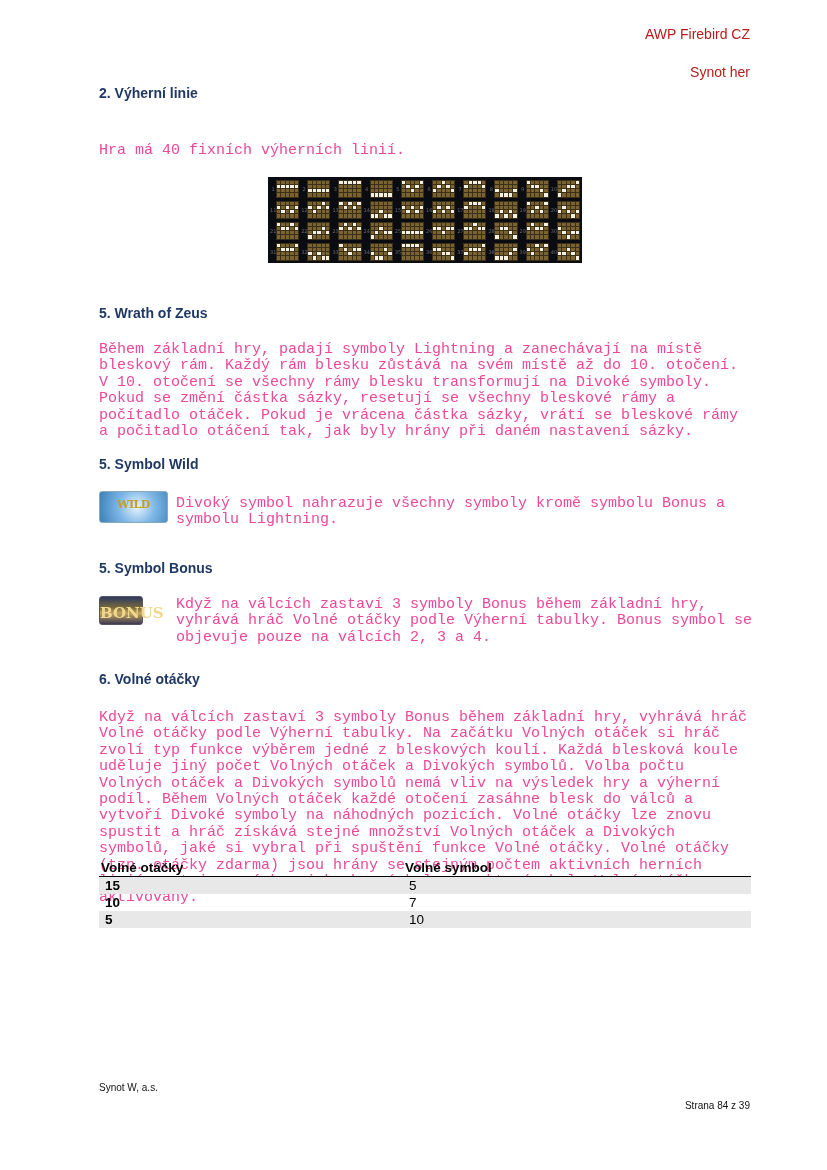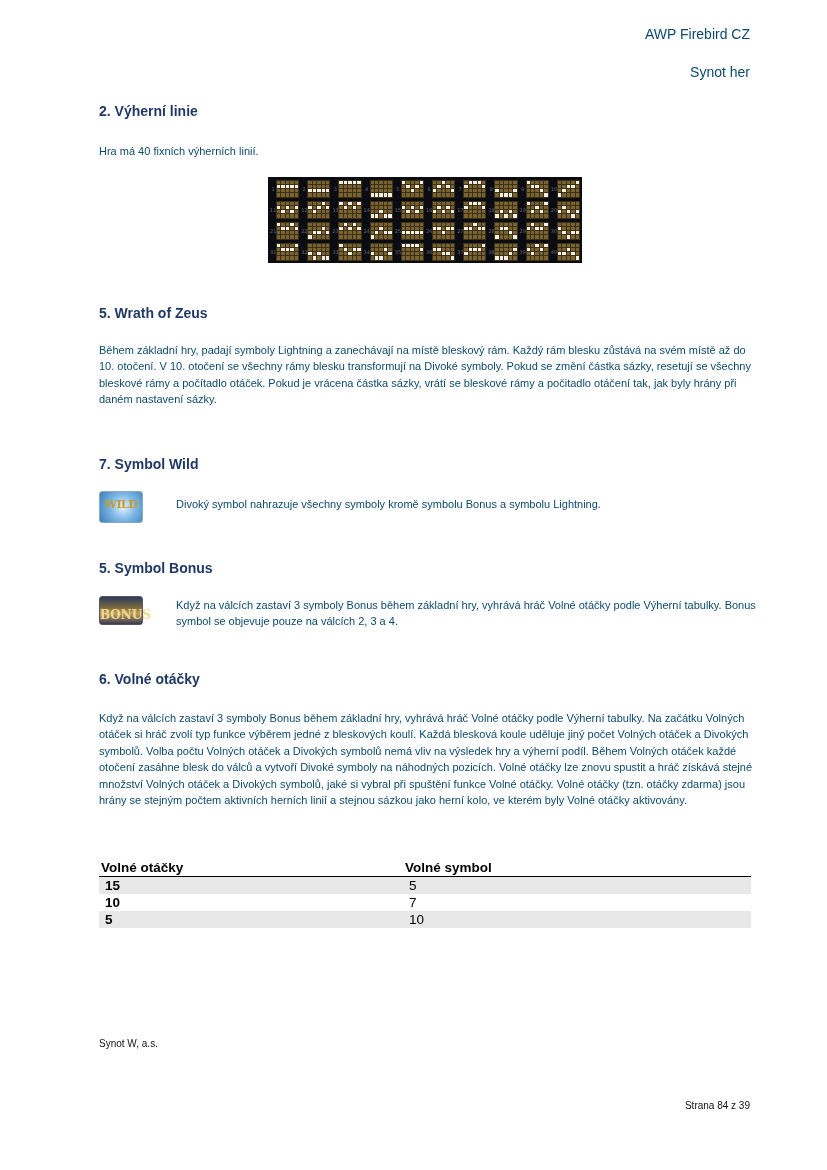--- a/index.html
+++ b/index.html
@@ -1,49 +1,49 @@
 <!DOCTYPE html>
 <html><head>
 <meta charset="utf-8">
 <style>
   html, body { margin: 0; padding: 0; background: #ffffff; }
   body { width: 827px; height: 1170px; position: relative; font-family: "Liberation Sans", sans-serif; color: #000; overflow: hidden; }
-  .hdr { position: absolute; right: 77px; font-size: 14px; color: #0c4a6e; }
+  .hdr { position: absolute; right: 77px; font-size: 14px; color: #b91c1c; }
   .hdr1 { top: 26px; }
   .hdr2 { top: 64px; }
   .h { position: absolute; left: 99px; font-size: 14px; font-weight: bold; color: #1f3864; }
-  .p { position: absolute; left: 99px; width: 655px; font-size: 11px; line-height: 16.4px; color: #0c4a6e; }
+  .p { position: absolute; left: 99px; width: 655px; font-size: 15px; line-height: 16.4px; color: #ec4899; font-family: Liberation Mono, monospace; }
   .sym { position: absolute; left: 99px; width: 42px; height: 30px; border-radius: 3px; }
-  .sym-wild { top: 491px; background: radial-gradient(circle at 55% 50%, #e8f4ff 0%, #7fb8e6 45%, #3b7fb8 100%); border: 1px solid #8ab; }
+  .sym-wild { top: 491px; background: radial-gradient(circle at 55% 50%, #e8f4ff 0%, #7fb8e6 45%, #3b7fb8 100%); border: 1px solid #8ab; padding-left: 25px; }
   .sym-wild span { position: absolute; left: 0; right: 0; top: 6px; text-align: center; font-size: 11px; font-weight: bold; color: #c89b2a; letter-spacing: -0.5px; font-family: "DejaVu Serif", serif; }
   .sym-bonus { top: 596px; height: 27px; background: linear-gradient(#2c3a60 0%, #7a6a3a 40%, #c4a560 60%, #3b3a50 100%); border: 1px solid #556; }
-  .sym-bonus span { position: absolute; left: 0; right: 0; bottom: 2px; text-align: center; font-size: 12px; font-weight: bold; color: #f0d890; font-family: "DejaVu Serif", serif; }
+  .sym-bonus span { position: absolute; left: 0; right: 0; bottom: 2px; text-align: center; font-size: 15px; font-weight: bold; color: #f0d890; font-family: "DejaVu Serif", serif; }
   .pay { position: absolute; left: 268px; top: 177px; width: 314px; height: 86px; background: #0a0c12; display: grid; grid-template-columns: repeat(10, 1fr); grid-template-rows: repeat(4, 1fr); padding: 2px; box-sizing: border-box; gap: 2px; }
   .pl { position: relative; display: flex; align-items: center; }
   .pl .num { width: 6px; font-size: 5px; color: #667; text-align: center; font-family: "DejaVu Sans", sans-serif; }
   .pl .g { flex: 1; height: 18px; display: grid; grid-template-columns: repeat(5, 1fr); grid-template-rows: repeat(4, 1fr); gap: 1px; background: #3a3018; padding: 1px; box-sizing: border-box; }
   .pl .c { background: #7a6330; }
   .pl .c.on { background: #f4f1e4; }
   table.t { position: absolute; left: 99px; top: 859px; width: 652px; border-collapse: collapse; font-size: 13.5px; }
   table.t th { text-align: left; font-weight: bold; padding: 0 2px; height: 17px; border-bottom: 1.5px solid #000; margin-top: 41px; }
   table.t td { padding: 0 6px; height: 17px; }
   table.t td.b { font-weight: bold; }
   table.t tr.shade td { background: #e8e8e8; }
   .col2 { width: 344px; }
   .ft { position: absolute; font-size: 10px; color: #111; }
-  .ft1 { left: 99px; top: 1038px; }
+  .ft1 { left: 99px; top: 1082px; }
   .ft2 { right: 77px; top: 1100px; }
 </style>
 </head>
 <body>
 
 <div class="hdr hdr1">AWP Firebird CZ</div>
 <div class="hdr hdr2">Synot her</div>
 
-<div class="h" style="top:103px">2. Výherní linie</div>
+<div class="h" style="top:85px">2. Výherní linie</div>
 <div class="p" style="top:143px">Hra má 40 fixních výherních linií.</div>
 
 <div class="pay" id="paylines">
     <div class="pl">
       <div class="num">1</div>
       <div class="g">
         <div class="c"></div>
         <div class="c"></div>
         <div class="c"></div>
         <div class="c"></div>
@@ -1038,21 +1038,21 @@
         <div class="c"></div>
         <div class="c"></div>
         <div class="c on"></div>
       </div>
     </div>
   </div>
 
 <div class="h" style="top:305px">5. Wrath of Zeus</div>
 <div class="p" style="top:342px">Během základní hry, padají symboly Lightning a zanechávají na místě bleskový rám. Každý rám blesku zůstává na svém místě až do 10. otočení. V 10. otočení se všechny rámy blesku transformují na Divoké symboly. Pokud se změní částka sázky, resetují se všechny bleskové rámy a počítadlo otáček. Pokud je vrácena částka sázky, vrátí se bleskové rámy a počitadlo otáčení tak, jak byly hrány při daném nastavení sázky.</div>
 
-<div class="h" style="top:456px">7. Symbol Wild</div>
+<div class="h" style="top:456px">5. Symbol Wild</div>
 <div class="sym sym-wild">
     <span>WILD</span>
   </div>
 <div class="p" style="top:496px; left:176px; width:580px;">Divoký symbol nahrazuje všechny symboly kromě symbolu Bonus a symbolu Lightning.</div>
 
 <div class="h" style="top:560px">5. Symbol Bonus</div>
 <div class="sym sym-bonus">
     <span>BONUS</span>
   </div>
 <div class="p" style="top:597px; left:176px; width:580px;">Když na válcích zastaví 3 symboly Bonus během základní hry, vyhrává hráč Volné otáčky podle Výherní tabulky. Bonus symbol se objevuje pouze na válcích 2, 3 a 4.</div>

